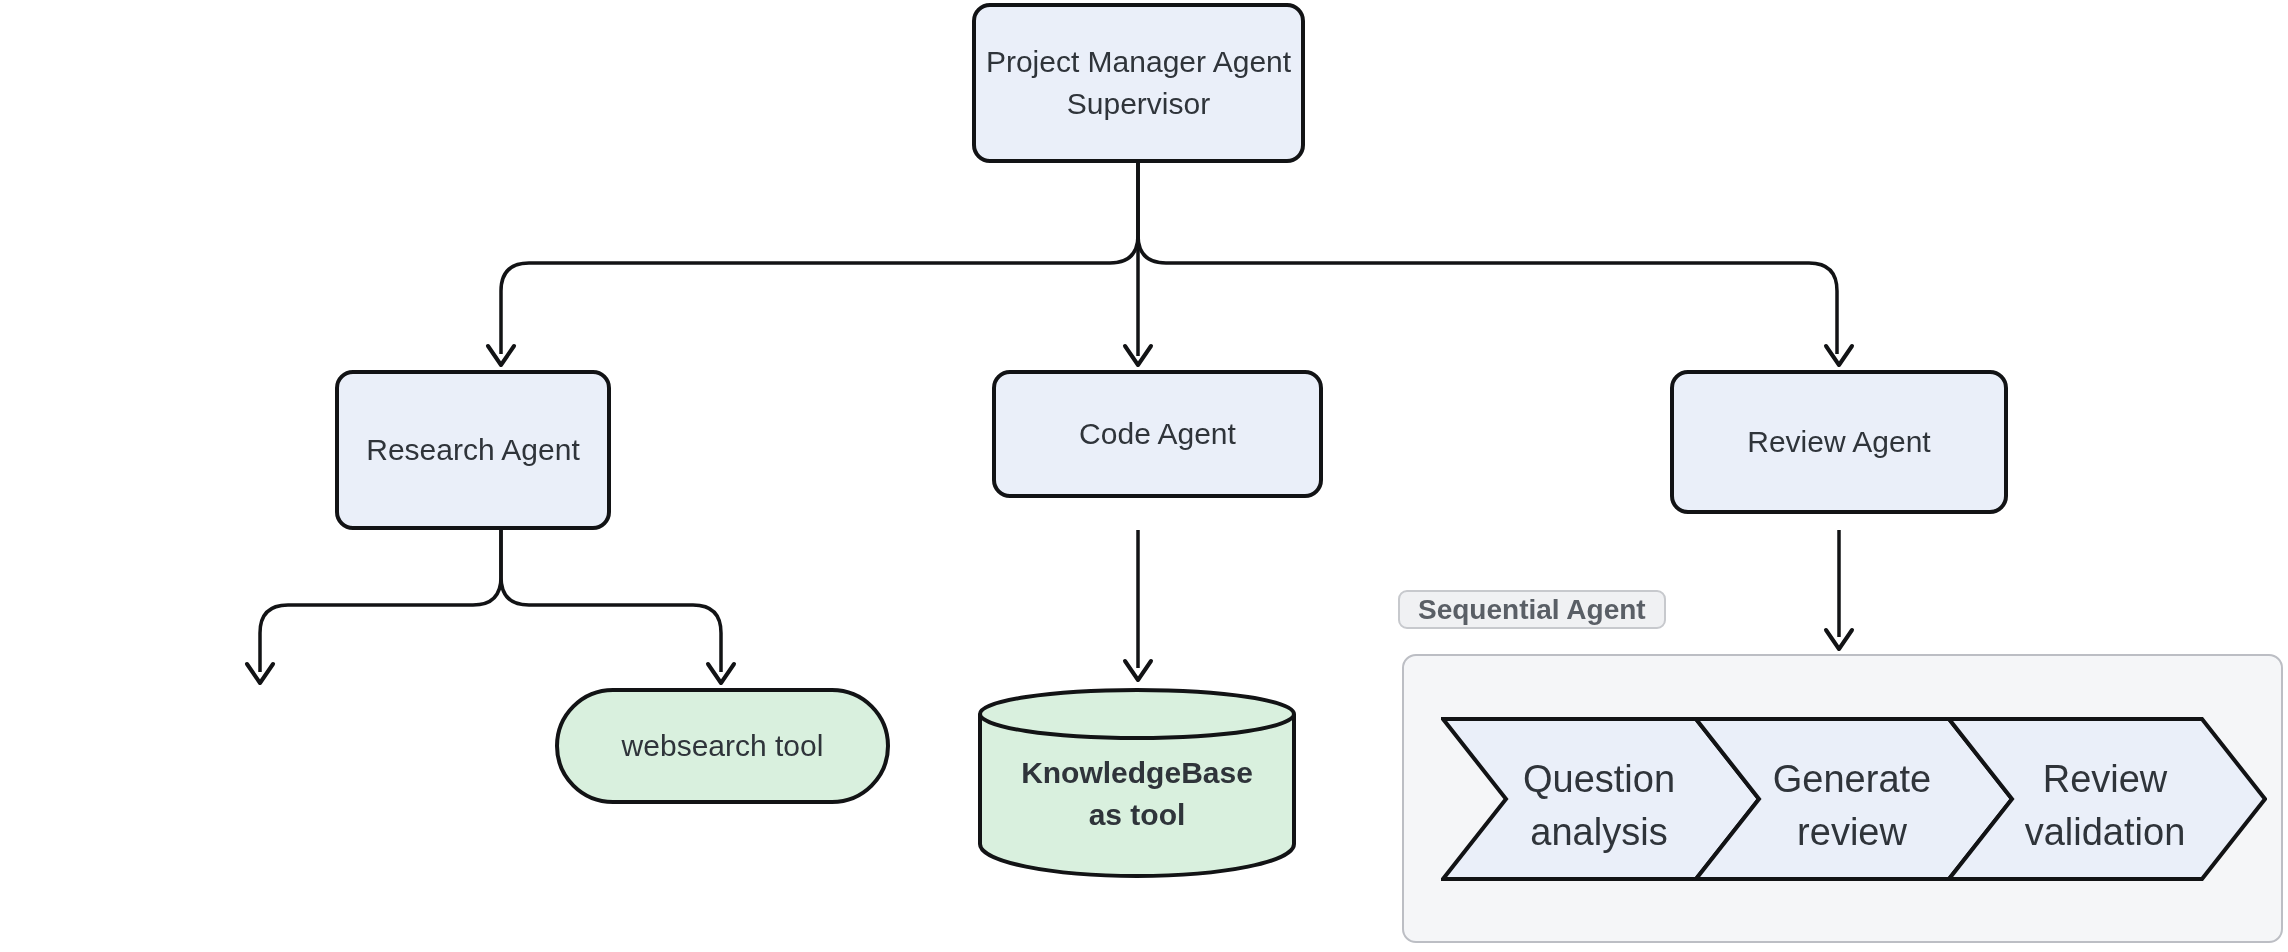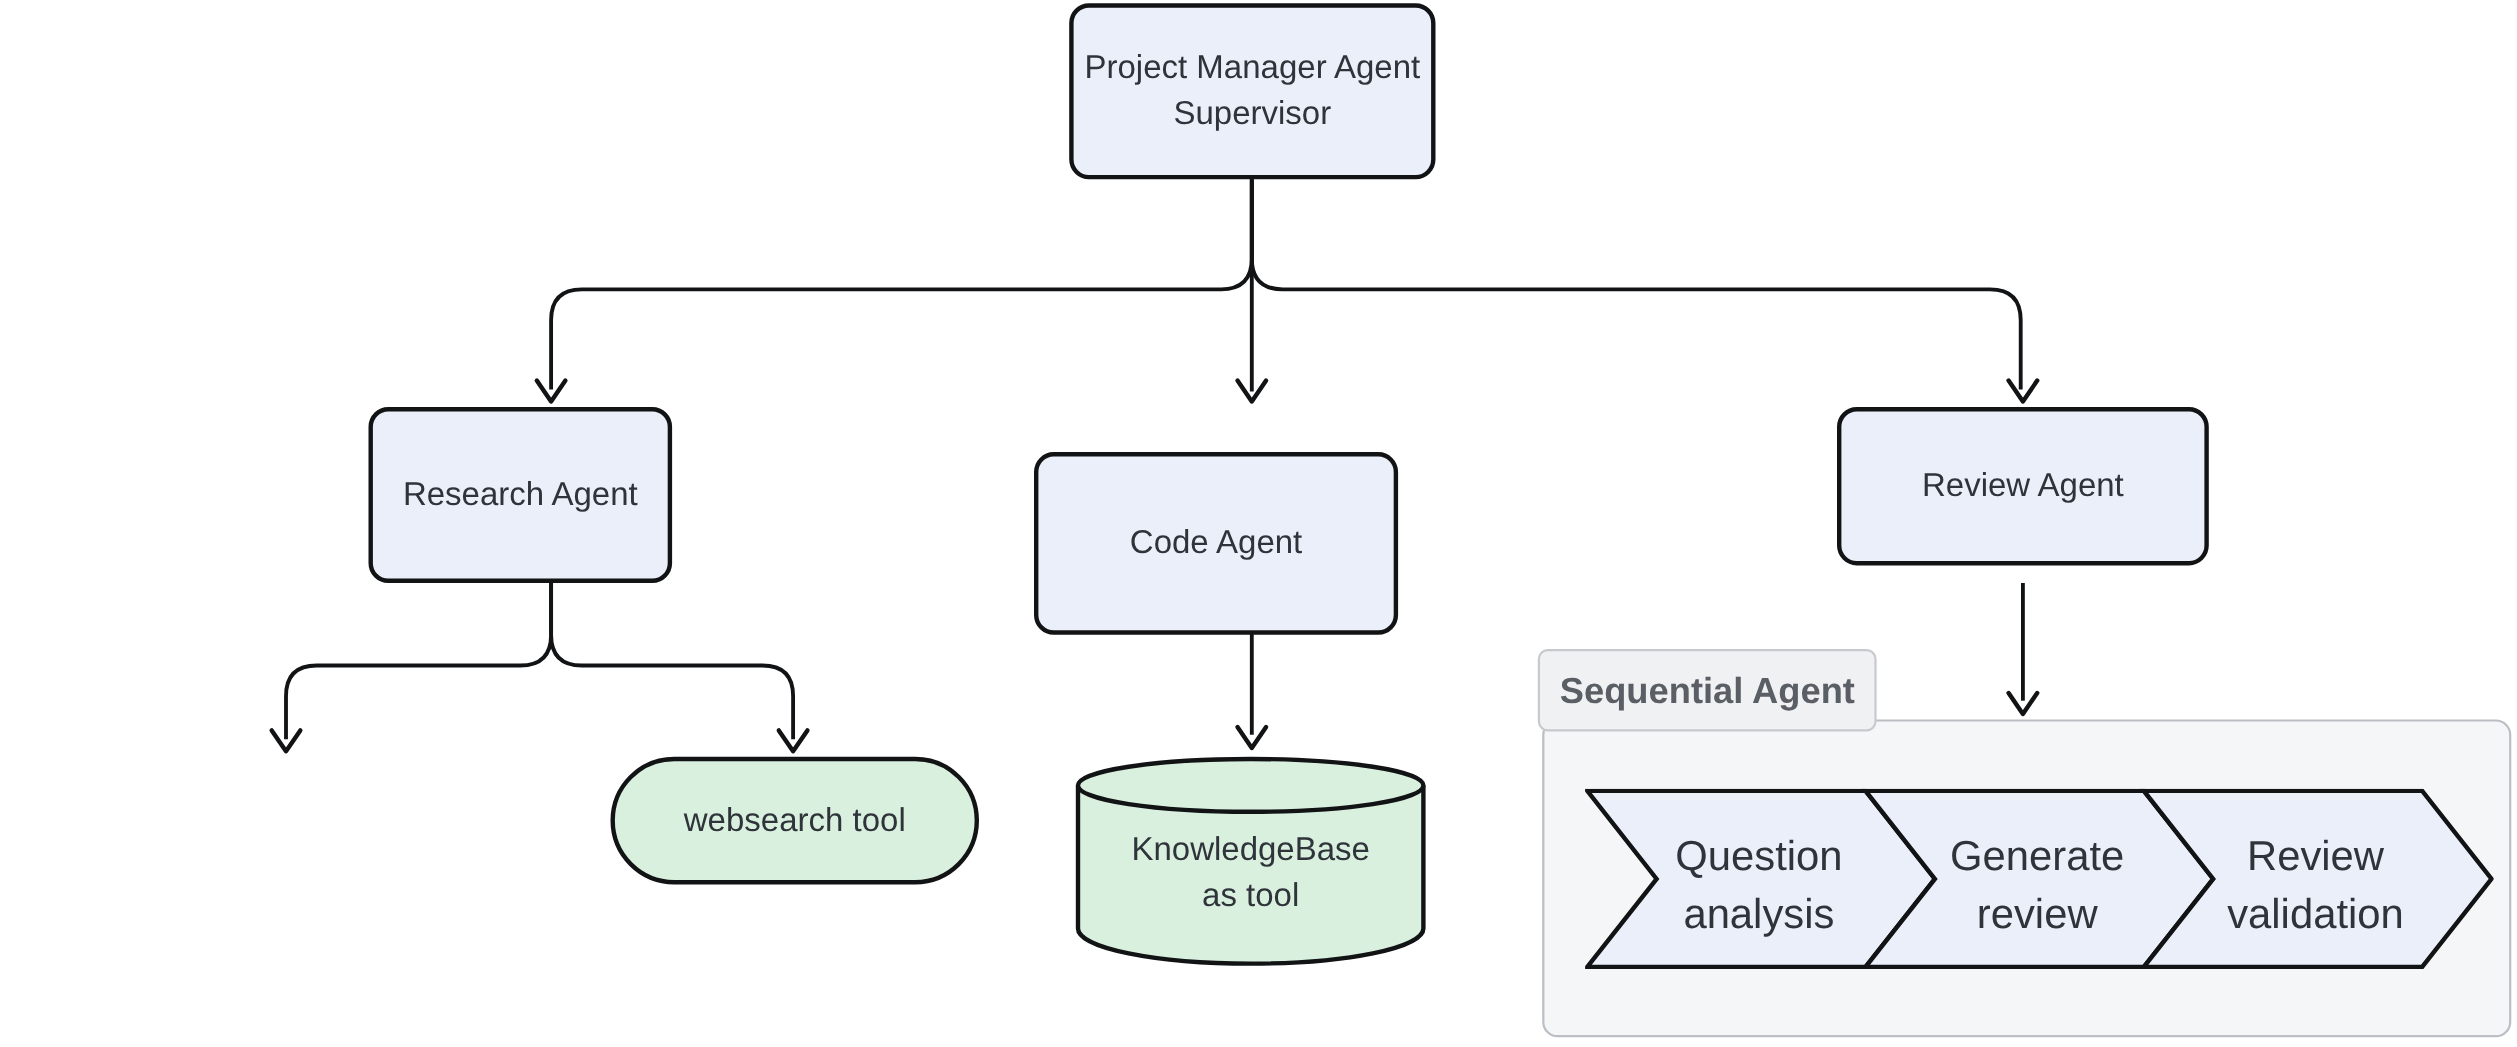--- a/index.html
+++ b/index.html
@@ -30,22 +30,22 @@
     position:absolute;text-align:center;white-space:pre-line;
     font-size:30px;line-height:1.4;
   }
   .subgraph{
     position:absolute;background:var(--container-bg);
     border:2px solid var(--container-border);border-radius:14px;box-sizing:border-box;
   }
   .subgraph-label{
     position:absolute;background:var(--label-bg);
     border:2px solid var(--label-border);border-radius:9px;
-    color:var(--label-text);font-size:33px;font-weight:600;
-    padding:15px 18px;line-height:1.25;
+    color:var(--label-text);font-size:28px;font-weight:600;
+    padding:0 18px;line-height:1.25;
   }
   .chevrons{position:absolute;}
   .chevrons polygon{fill:var(--node-blue);stroke:var(--stroke-dark);stroke-width:4;}
   .chev-label{
     position:absolute;width:240px;text-align:center;white-space:pre-line;
     font-size:38px;line-height:1.4;
   }
 </style>
 </head>
 <body>
@@ -87,25 +87,25 @@
   <div class="chev-label" style="left:1479px;top:753px;">Question
 analysis</div>
   <div class="chev-label" style="left:1732px;top:753px;">Generate
 review</div>
   <div class="chev-label" style="left:1985px;top:753px;">Review
 validation</div>
 
   <div class="node rect" style="left:972px;top:3px;width:333px;height:160px;">Project Manager Agent
 Supervisor</div>
   <div class="node rect" style="left:335px;top:370px;width:276px;height:160px;">Research Agent</div>
-  <div class="node rect" style="left:940px;top:370px;width:331px;height:166px;margin-top:41px;">Code Agent</div>
+  <div class="node rect" style="left:992px;top:370px;width:331px;height:128px;">Code Agent</div>
   <div class="node rect" style="left:1670px;top:370px;width:338px;height:144px;">Review Agent</div>
 
   <div class="node stadium" style="left:555px;top:688px;width:335px;height:116px;">websearch tool</div>
 
   <svg class="cyl-svg" style="left:976px;top:686px;" width="322" height="194" viewBox="0 0 322 194">
     <path class="cyl-shape" d="M4 28 L4 158 C4 175.7 74.3 190 161 190 C247.7 190 318 175.7 318 158 L318 28"></path>
     <ellipse class="cyl-shape" cx="161" cy="28" rx="157" ry="24"></ellipse>
   </svg>
-  <div class="cyl-label" style="left:976px;top:752px;width:322px;">KnowledgeBase
+  <div class="cyl-label" style="left:976px;top:752px;width:322px;font-weight:bold;">KnowledgeBase
 as tool</div>
 
 </div>
 
 </body></html>

